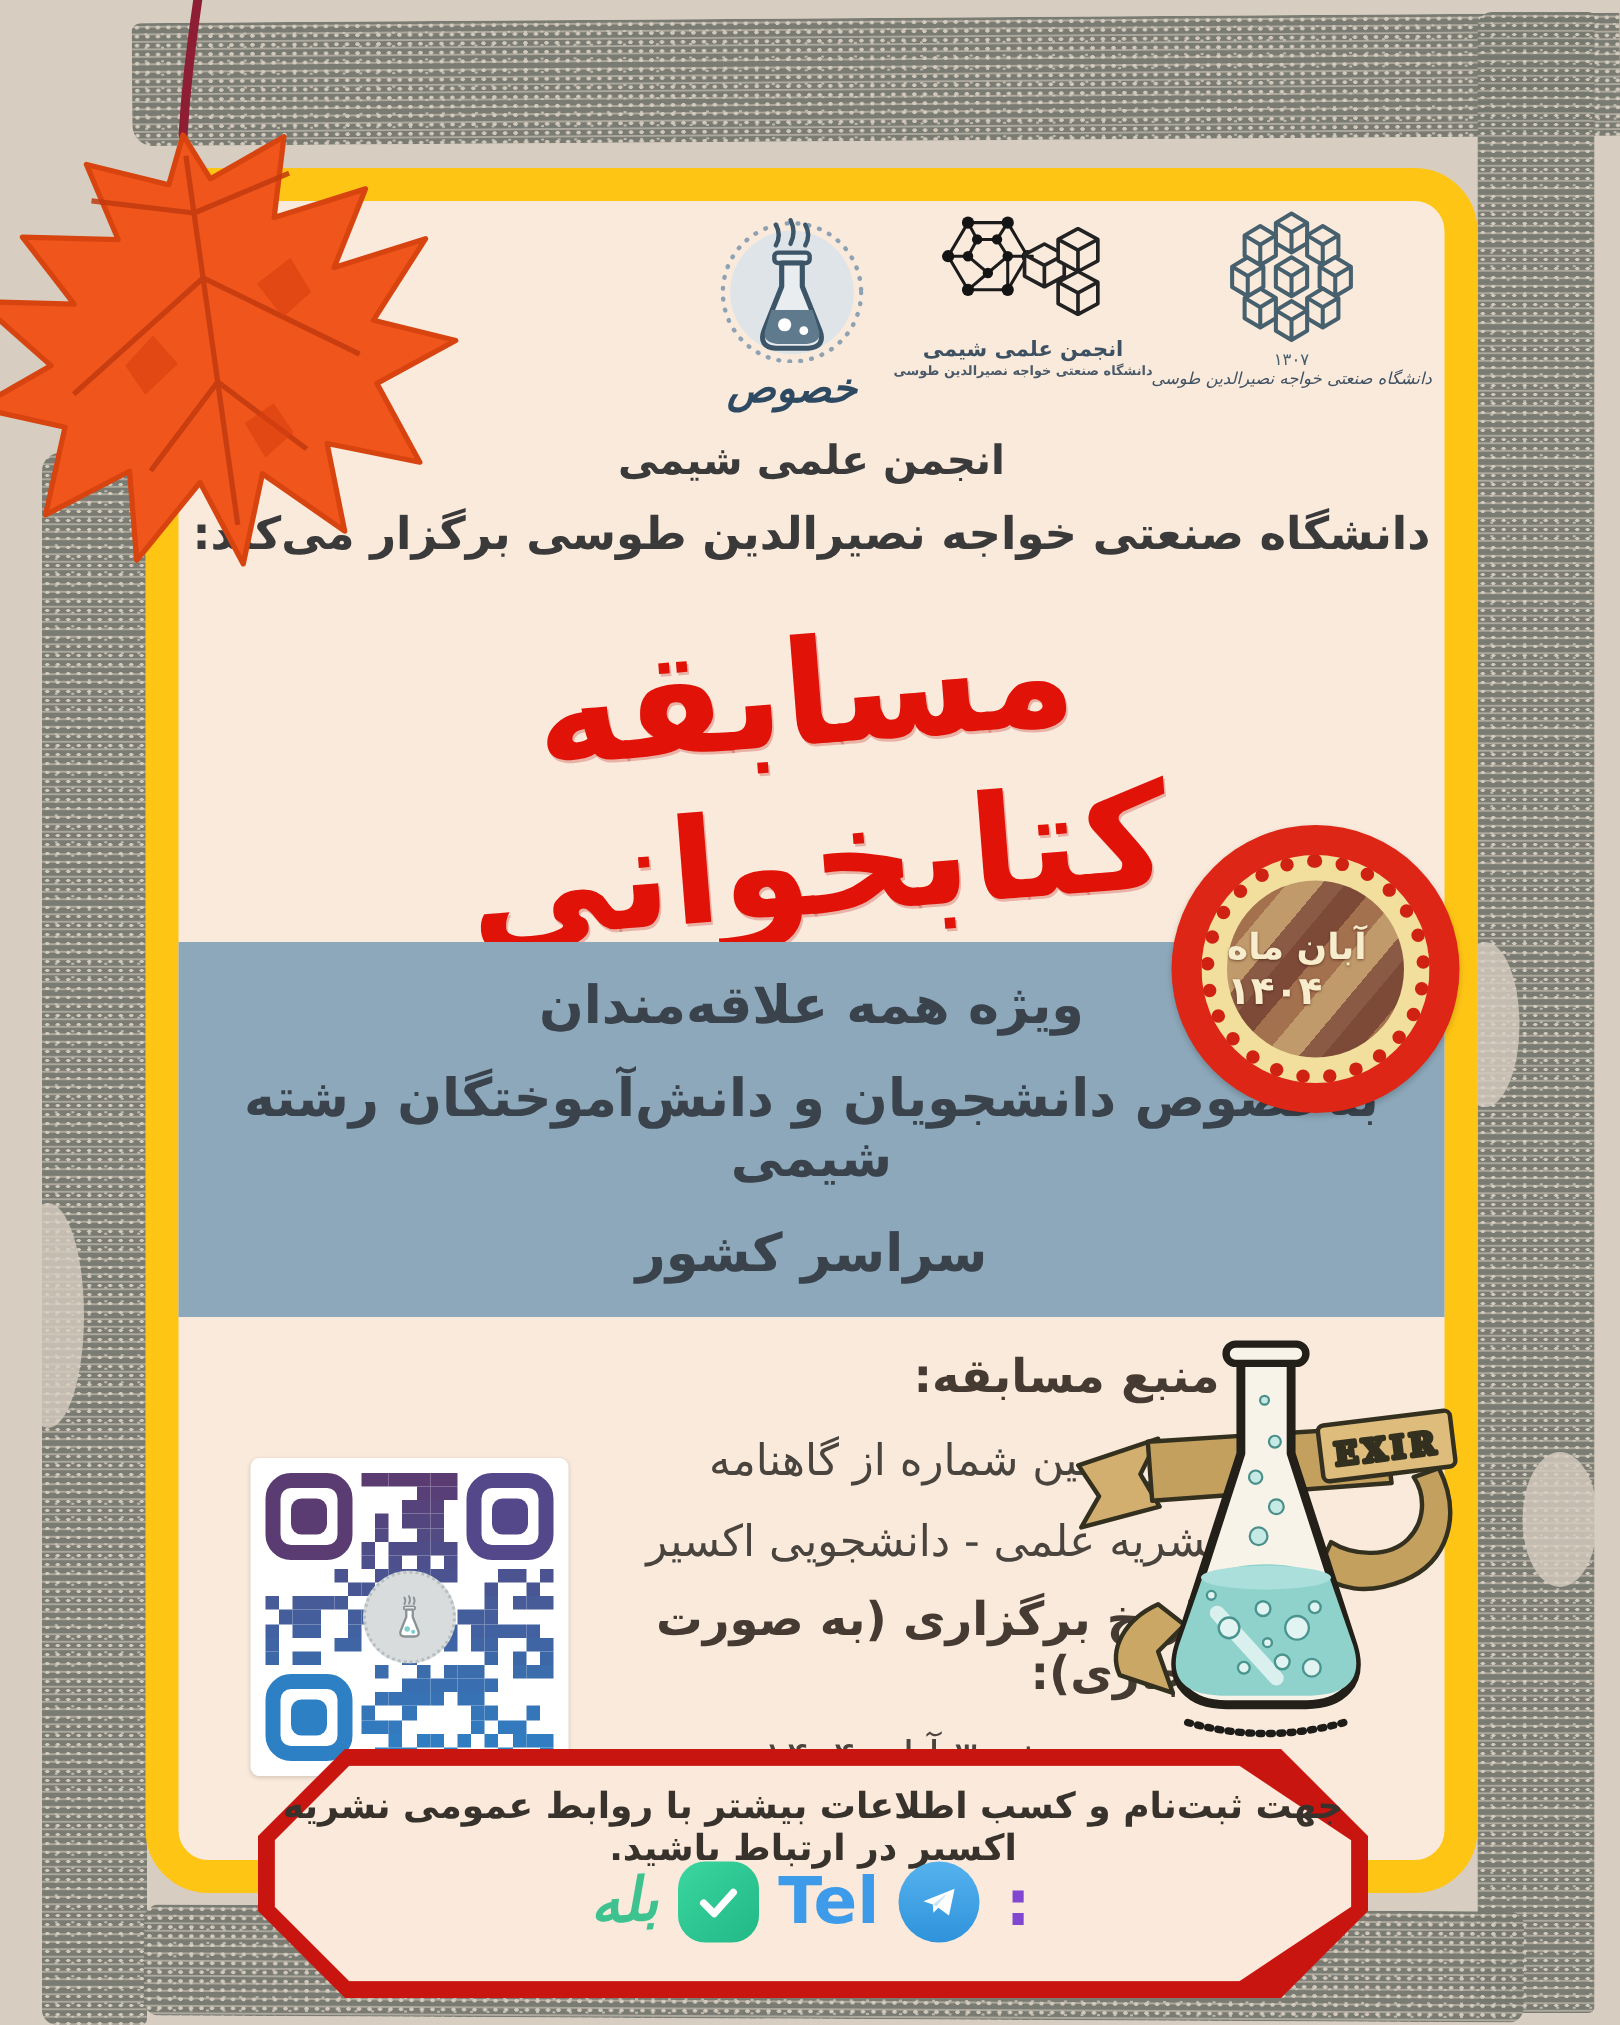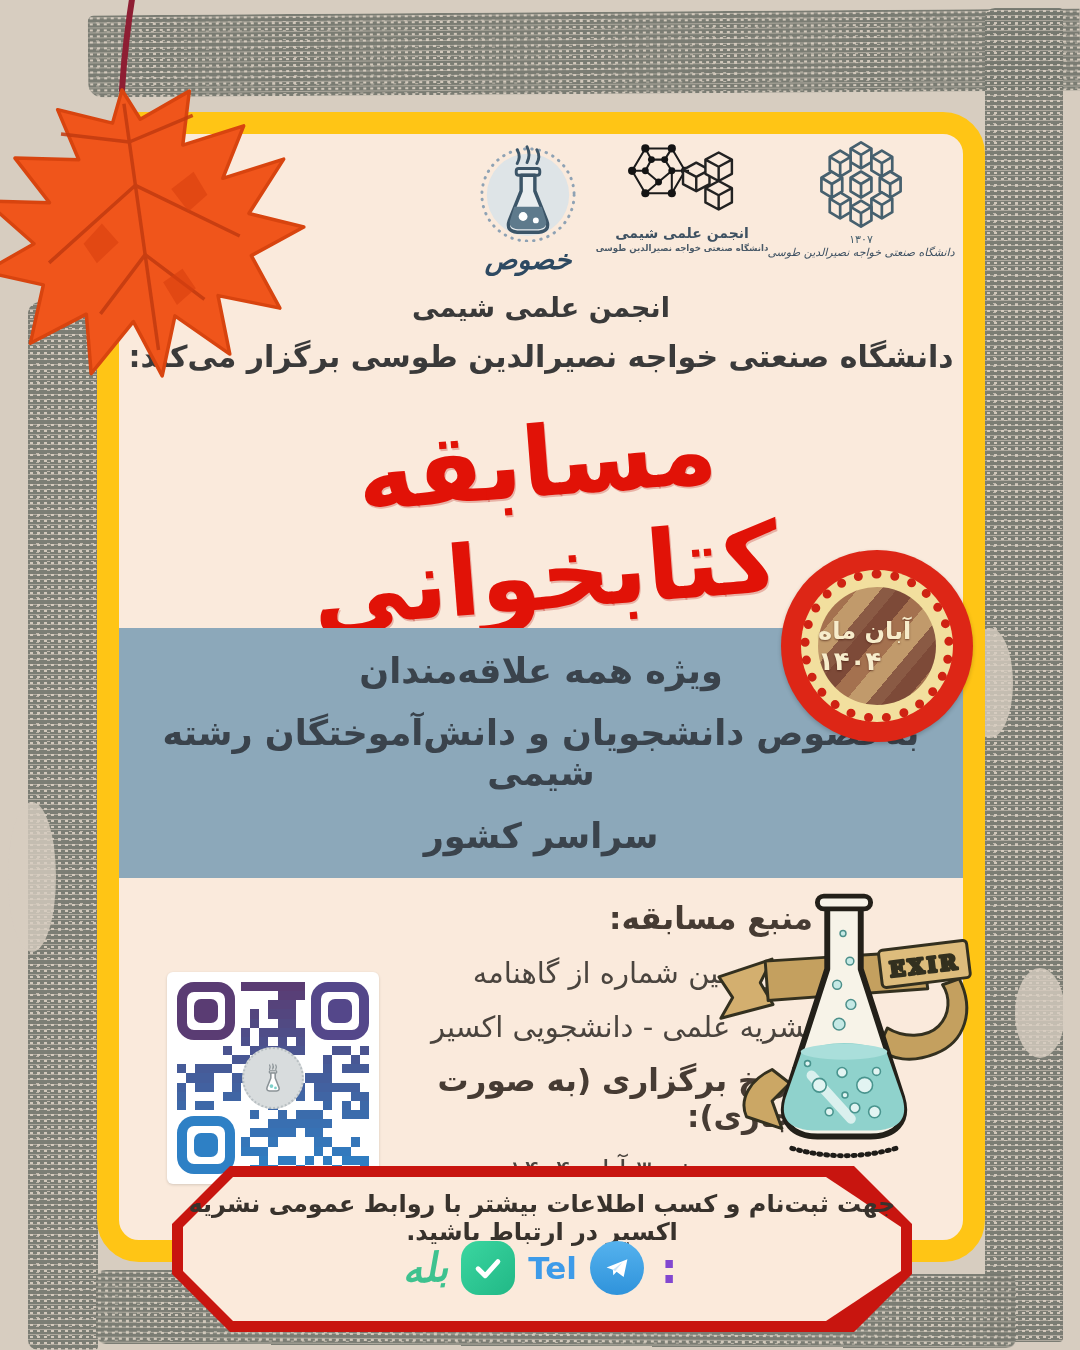--- a/index.html
+++ b/index.html
@@ -125,21 +125,21 @@
     position:absolute;inset:11px;background:#FBEADB;
     clip-path:polygon(50px 0,643px 0,100% 50px,100% 94px,643px 100%,50px 100%,0 94px,0 50px);
   }
   #contact-note{position:absolute;left:0;top:24px;width:100%;text-align:center;direction:rtl;
     color:#38322C;font-weight:bold;font-size:24px;}
   #contact-row{position:absolute;left:0;top:66px;width:100%;height:72px;
     display:flex;align-items:center;justify-content:center;gap:13px;direction:ltr;}
   #bale-script{color:#3EC28F;font-size:40px;font-weight:bold;font-style:italic;transform:rotate(-4deg);}
   #bale-icon{width:54px;height:54px;border-radius:18px;background:linear-gradient(135deg,#3BD6A0,#21B886);
     display:flex;align-items:center;justify-content:center;}
-  #telegram-label{color:#3D9BE9;font-size:31px;font-weight:bold;}
+  #telegram-label{color:#3D9BE9;font-size:43px;font-weight:bold;}
   #telegram-icon{width:54px;height:54px;border-radius:50%;background:linear-gradient(180deg,#55B2EE,#2F93DB);
     display:flex;align-items:center;justify-content:center;}
   #contact-separator{color:#8247D0;font-size:42px;font-weight:bold;margin:0 4px;}
   #contact-handle{color:#332E2B;font-size:42px;font-weight:bold;letter-spacing:1px;}
 </style>
 </head>
 <body>
 
 <div class="grunge" id="grunge-top"></div>
 <div class="grunge" id="grunge-right">

